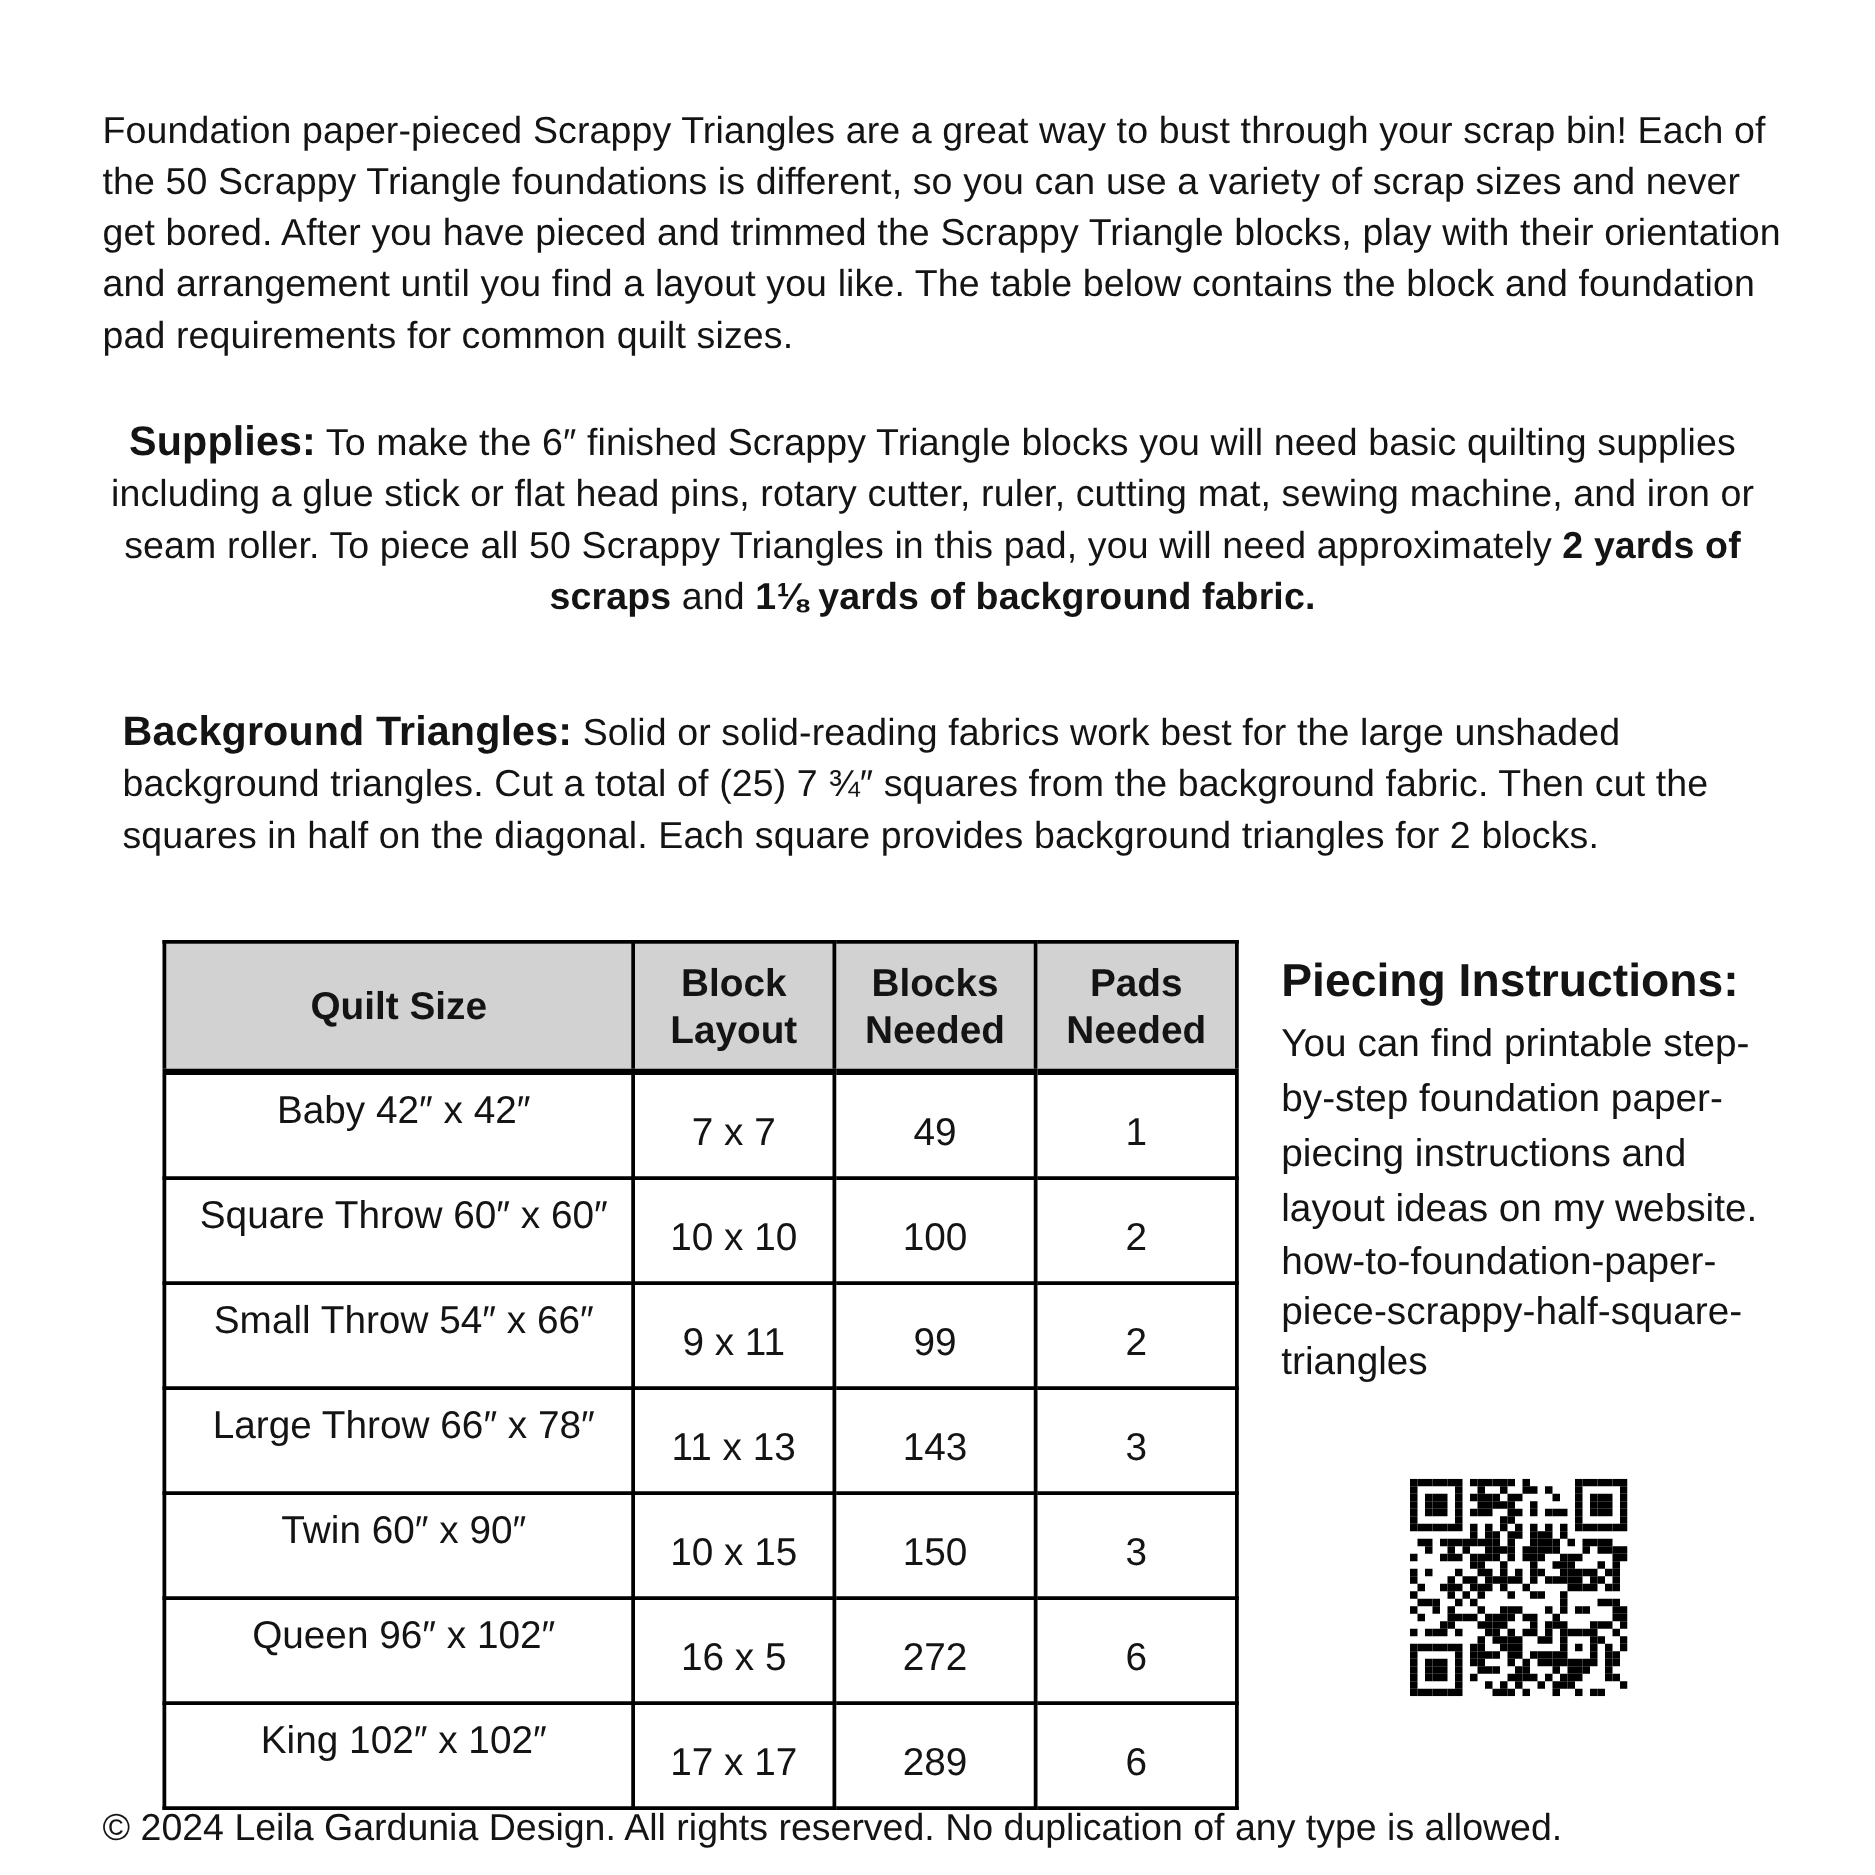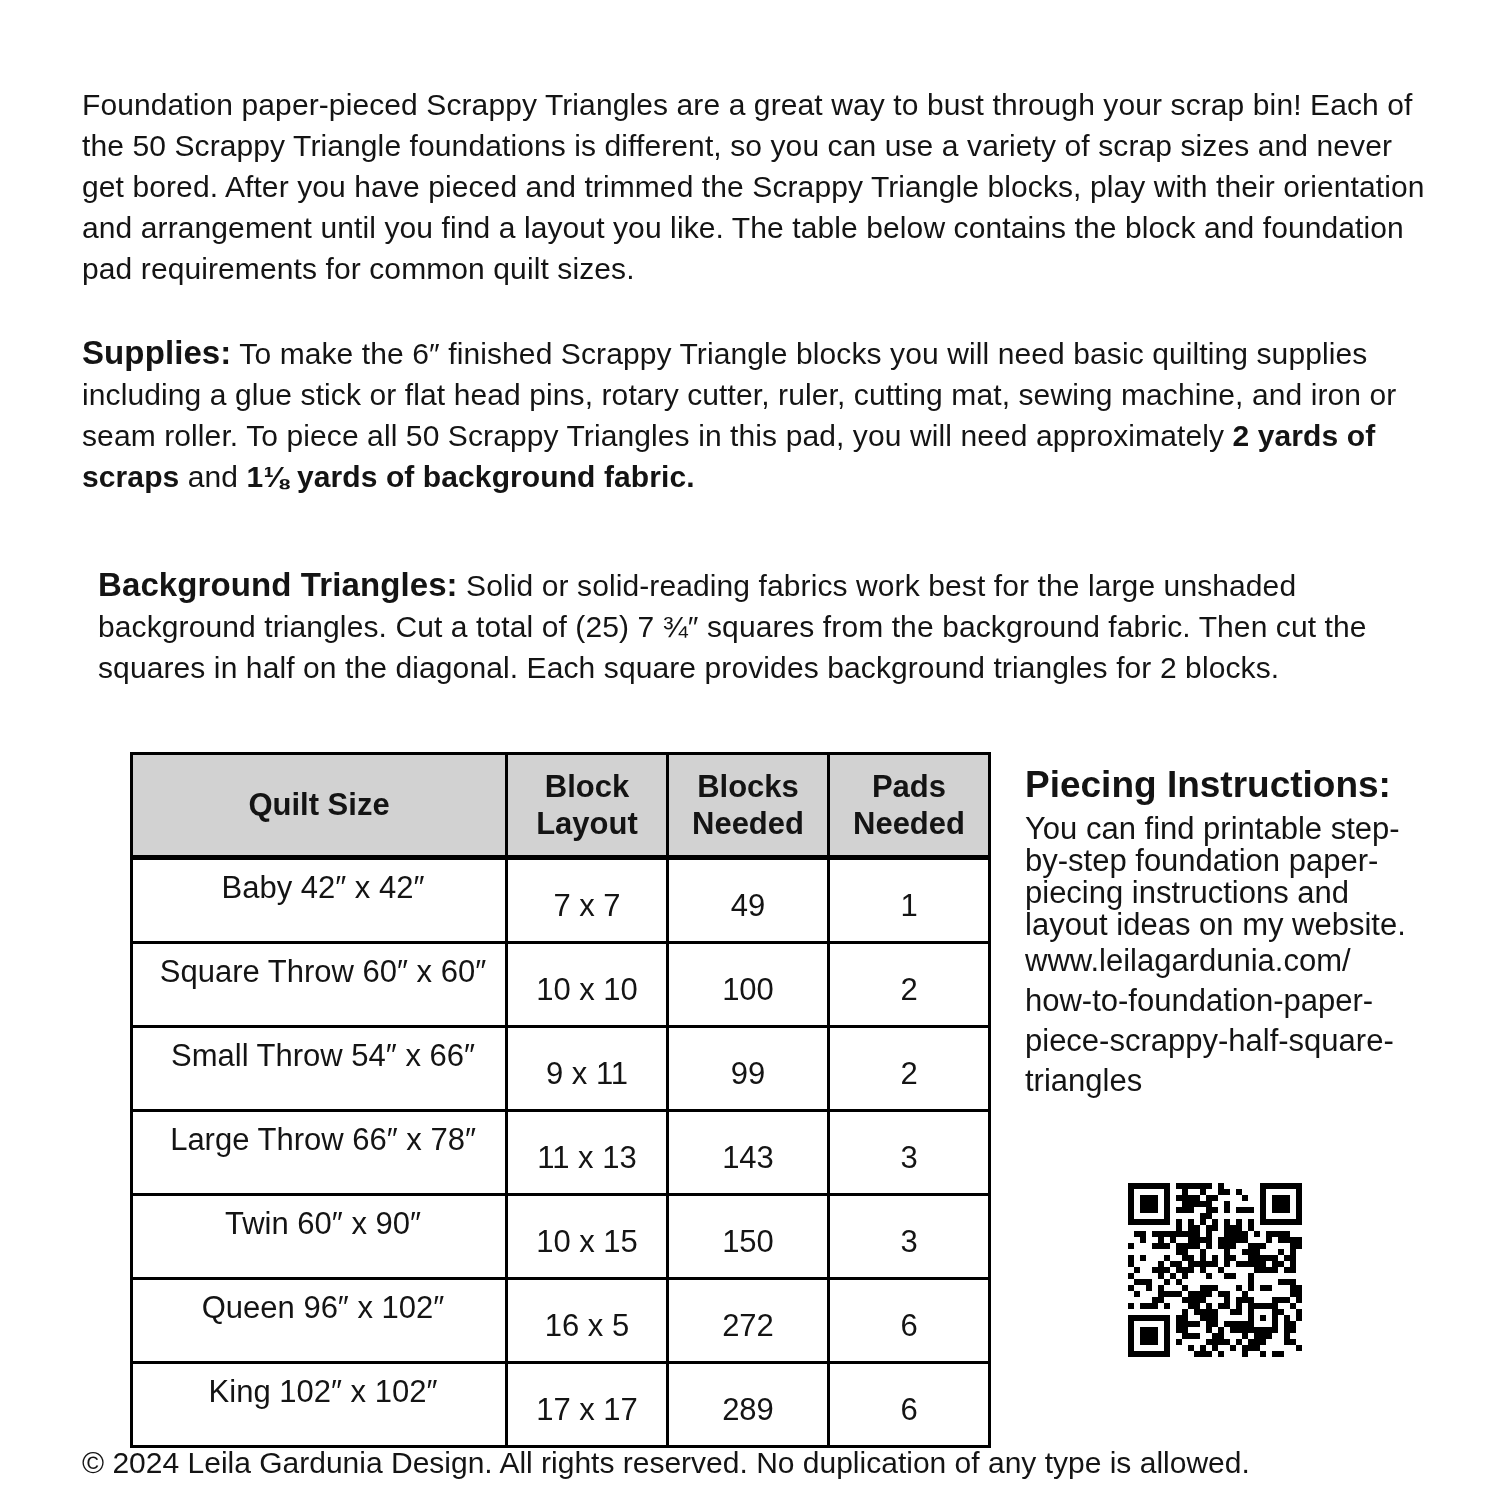--- a/index.html
+++ b/index.html
@@ -7,42 +7,42 @@
     width:1500px;height:1500px;position:relative;background:#ffffff;
     font-family:"Liberation Sans","DejaVu Sans",sans-serif;
     color:#141414;-webkit-font-smoothing:antialiased;
   }
   .abs{position:absolute;}
   .para{font-size:30px;line-height:41px;letter-spacing:0.1px;}
   .inline-heading{font-weight:bold;font-size:33px;}
   
   #intro{left:82px;top:84px;width:1352px;}
   
-  #supplies{left:82px;top:332px;width:1352px;}
+  #supplies{left:70px;top:332px;width:1352px;text-align:center;}
   
   #background{left:98px;top:540px;width:1352px;margin-top:24px;}
   
   #quilt-table{left:82px;top:752px;border-collapse:collapse;table-layout:fixed;margin-left:48px;}
   #quilt-table td,#quilt-table th{border:3px solid #000;overflow:hidden;}
   #quilt-table th{
     background:#d2d2d2;font-weight:bold;font-size:31px;line-height:1.2;
     text-align:center;vertical-align:middle;height:100px;border-bottom-width:5px;
     padding:0 4px;
   }
   #quilt-table td{height:68px;font-size:31px;}
   #quilt-table td.size-cell{
     text-align:center;vertical-align:top;padding:10px 4px 0 12px;
   }
   #quilt-table td.num-cell{
     text-align:center;vertical-align:middle;padding-top:12px;
   }
   
   #piecing{left:1025px;top:752px;width:402px;}
   #piecing-heading{font-weight:bold;font-size:37px;line-height:44px;margin:11px 0 6px 0;}
-  #piecing-body{font-size:31px;line-height:32px;}
+  #piecing-body{font-size:31px;line-height:44px;}
   .url-line{font-size:31px;line-height:40px;}
   
   #qr{left:1128px;top:1183px;width:174px;height:174px;background:#fff;}
   
   #copyright{left:82px;top:1444px;width:1340px;font-size:30px;line-height:38px;}
 </style>
 </head>
 <body>
 
 <div id="intro" class="abs para">Foundation paper-pieced Scrappy Triangles are a great way to bust through your scrap bin! Each of the 50 Scrappy Triangle foundations is different, so you can use a variety of scrap sizes and never get bored. After you have pieced and trimmed the Scrappy Triangle blocks, play with their orientation and arrangement until you find a layout you like. The table below contains the block and foundation pad requirements for common quilt sizes.</div>
@@ -113,21 +113,20 @@
       <td class="num-cell">289</td>
       <td class="num-cell">6</td>
     </tr>
   </tbody>
 </table>
 
 <div id="piecing" class="abs">
   <div id="piecing-heading">Piecing Instructions:</div>
   <div id="piecing-body">You can find printable step-by-step foundation paper-piecing instructions and layout ideas on my website.</div>
   <div>
-    <div class="url-line">www.leilagardunia.com/</div>
     <div class="url-line">how-to-foundation-paper-</div>
     <div class="url-line">piece-scrappy-half-square-</div>
     <div class="url-line">triangles</div>
   </div>
 </div>
 
 <div id="qr" class="abs">
   <svg id="qr-svg" width="174" height="174" viewBox="0 0 174 174" fill="#000000">
       <rect x="0" y="0" width="6" height="6"></rect>
       <rect x="6" y="0" width="6" height="6"></rect>

